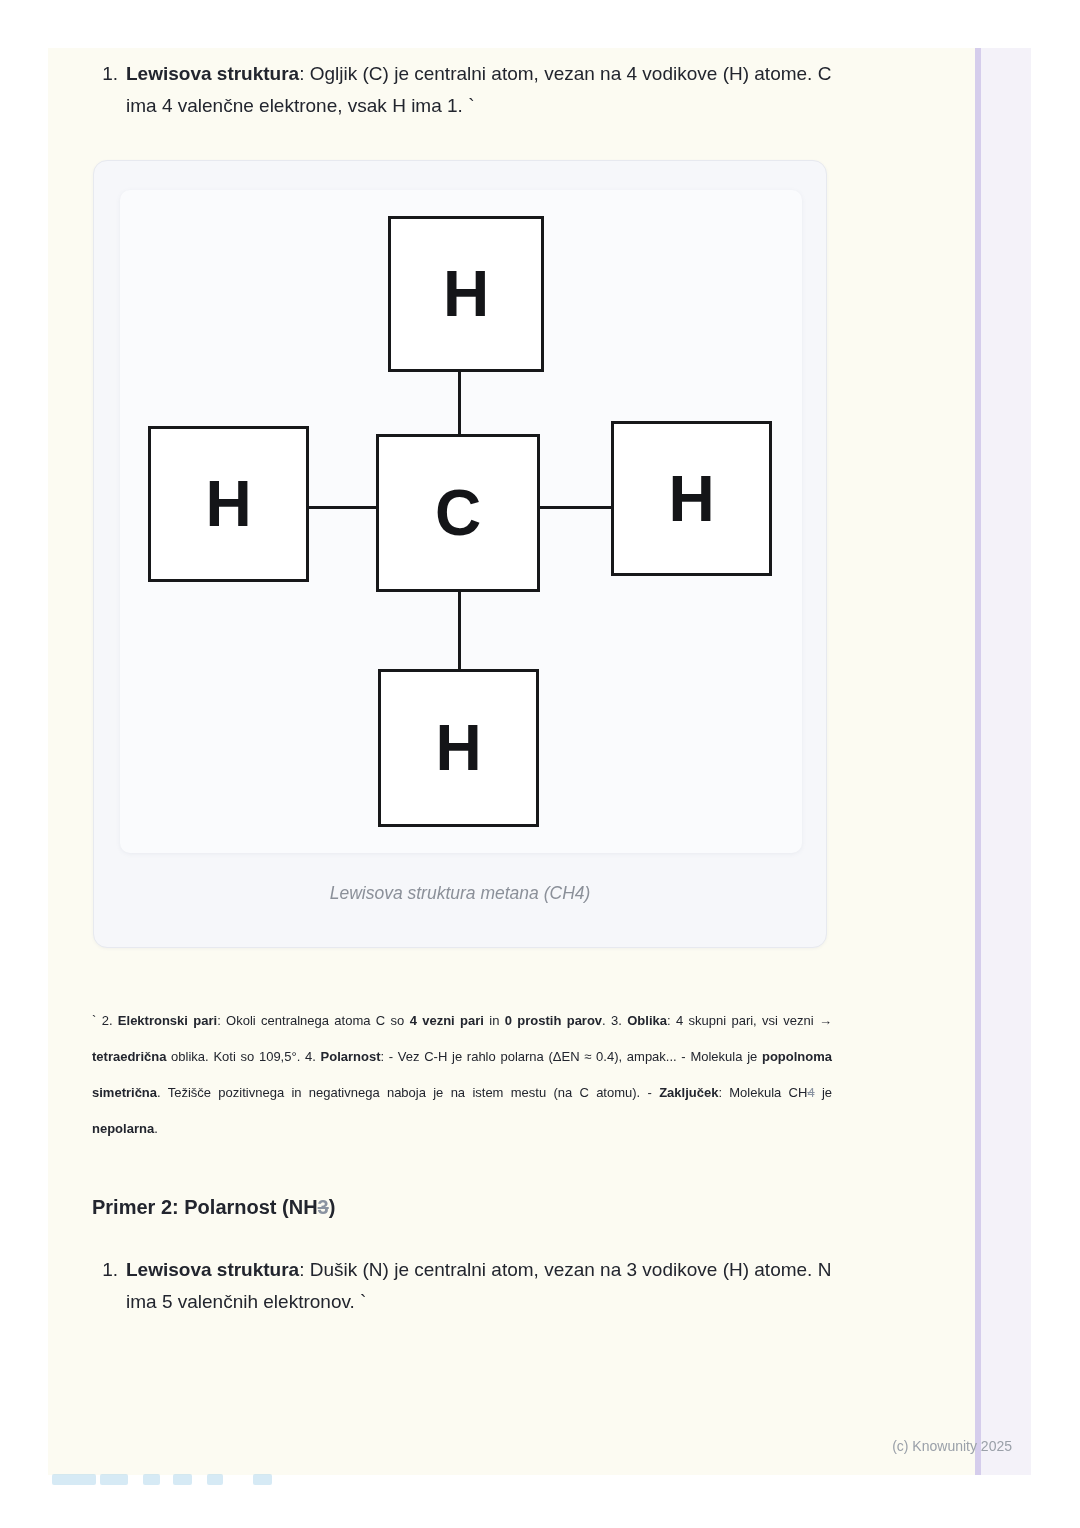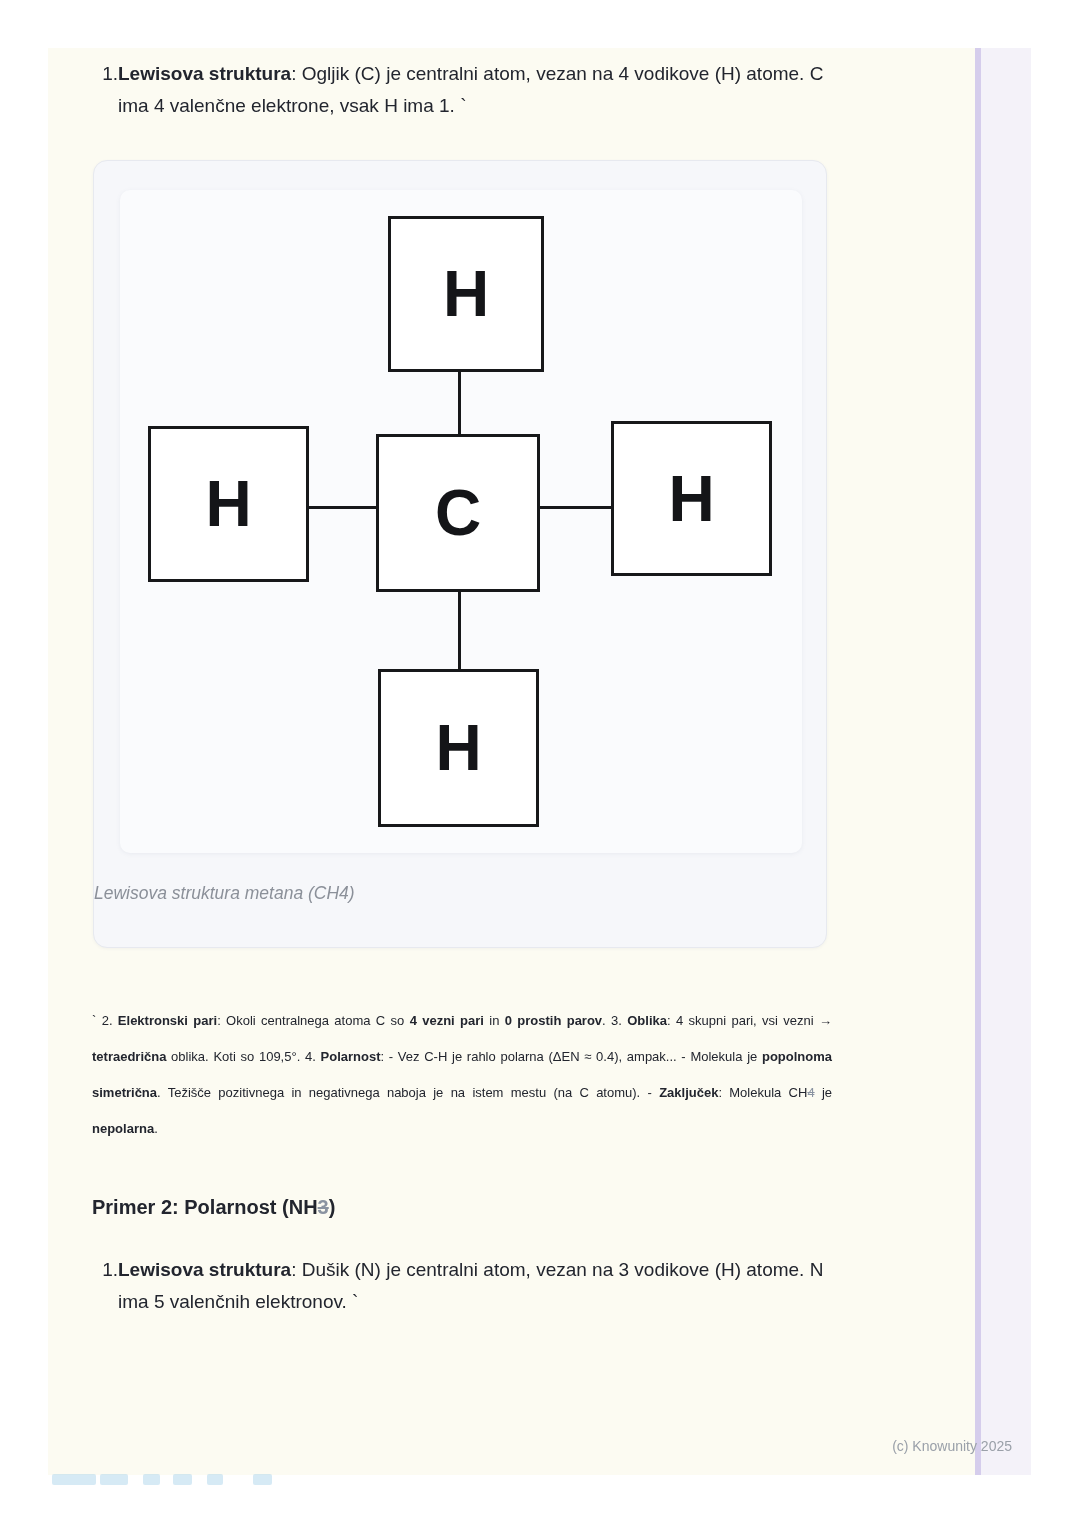--- a/index.html
+++ b/index.html
@@ -39,21 +39,21 @@
 
   
   .list-item {
     position: absolute;
     display: flex;
     width: 742px;
     font-size: 19px;
     line-height: 32px;
   }
   .list-item .li-number { width: 18px; flex: 0 0 auto; text-align: right; }
-  .list-item .li-body { flex: 1; }
+  .list-item .li-body { flex: 1; margin-left: 8px; }
   .li-1 { left: 52px; top: 10px; }
   .li-2 { left: 52px; top: 1206px; }
 
   
   .figure-card {
     position: absolute;
     left: 45px; top: 112px;
     width: 734px; height: 788px;
     background: #f6f7fa;
     border: 1px solid #e7e9ef;
@@ -86,20 +86,21 @@
   .atom-bottom { left: 258px; top: 479px; width: 161px; height: 158px; }
   .bond { position: absolute; background: #17181a; }
   .bond-top    { left: 338px; top: 182px; width: 3px;  height: 62px; }
   .bond-bottom { left: 338px; top: 402px; width: 3px;  height: 77px; }
   .bond-left   { left: 189px; top: 316px; width: 67px; height: 3px; }
   .bond-right  { left: 420px; top: 316px; width: 71px; height: 3px; }
 
   .figure-caption {
     position: absolute;
     left: 0; right: 0; top: 722px;
+    text-align: center;
     font-style: italic;
     font-size: 17.5px;
     color: #8b9099;
   }
 
   
   .analysis-paragraph {
     position: absolute;
     left: 44px; top: 955px;
     width: 740px;

